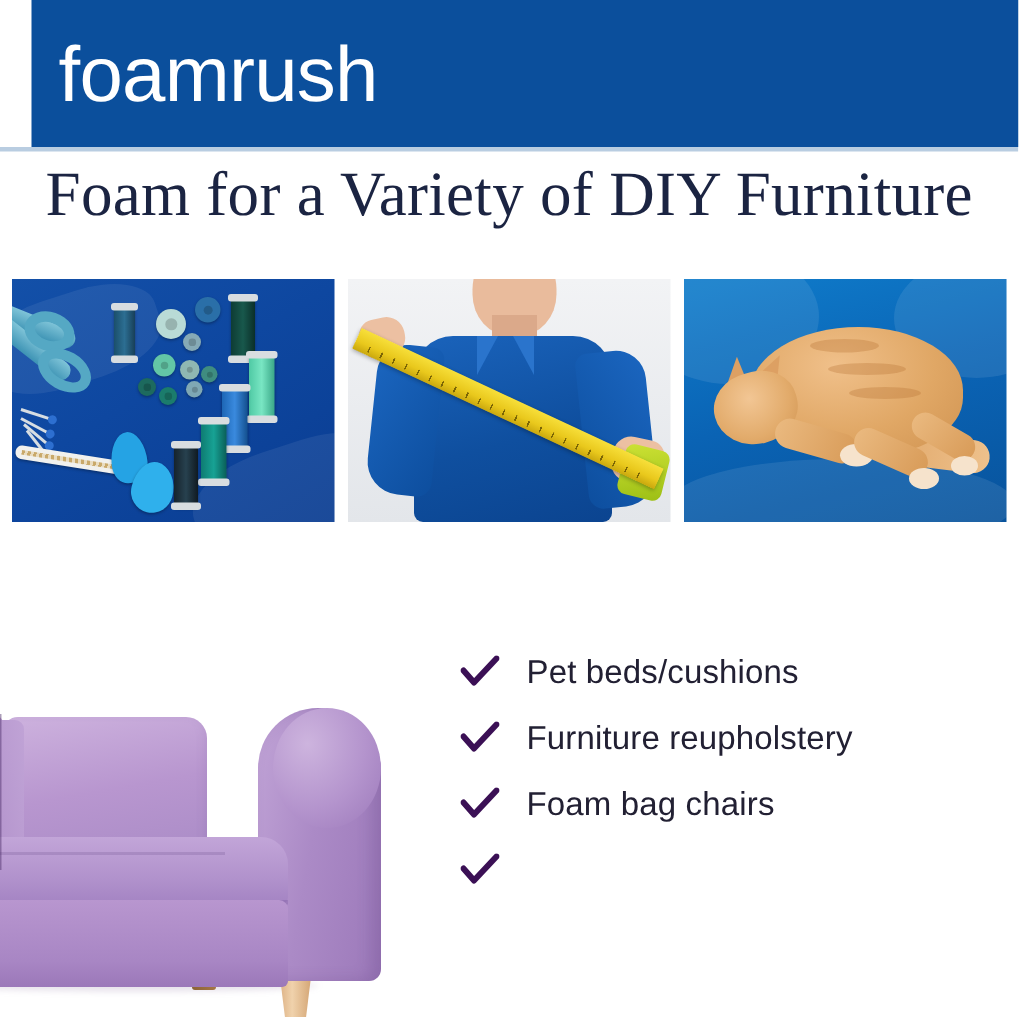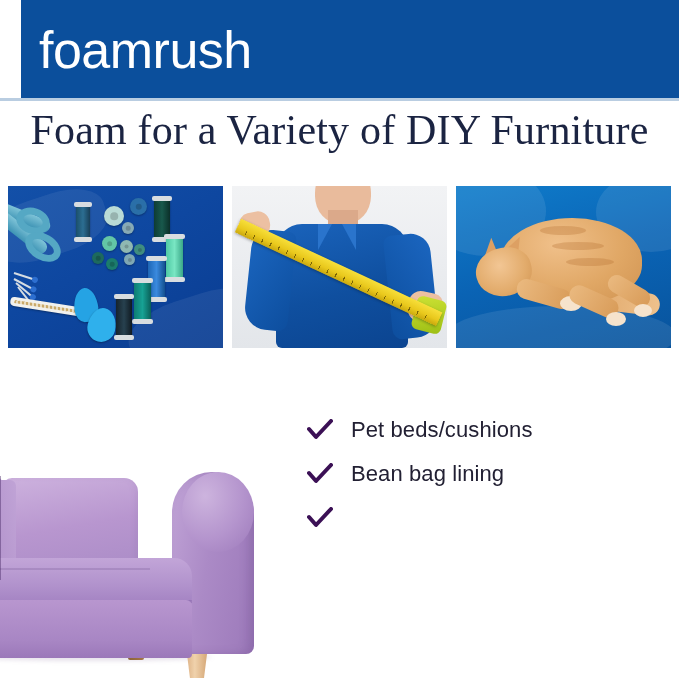--- a/index.html
+++ b/index.html
@@ -250,21 +250,21 @@
     transform: rotate(7deg);
   }
   .cat-stripe {
     position:absolute; background: rgba(180,110,45,.3);
     border-radius:50%;
   }
 
   
   .benefits {
     position:absolute;
-    left:305px; top:410px;
+    left:305px; top:428px;
     width:370px;
   }
   .benefit-row {
     display:flex;
     align-items:center;
     height:40px;
     margin-bottom:4px;
   }
   .check-icon {
     width:30px;
@@ -455,29 +455,37 @@
 
     <div class="benefit-row">
       <span class="check-icon">
         <svg width="26" height="22" viewBox="0 0 26 22" aria-hidden="true">
           <path d="M2 10 L9 18 L24 2" stroke="#3b1055" stroke-width="4" fill="none" stroke-linecap="round" stroke-linejoin="round"></path>
         </svg>
       </span>
       <span class="benefit-text">Pet beds/cushions</span>
     </div>
 
-
-
     <div class="benefit-row">
       <span class="check-icon">
         <svg width="26" height="22" viewBox="0 0 26 22" aria-hidden="true">
           <path d="M2 10 L9 18 L24 2" stroke="#3b1055" stroke-width="4" fill="none" stroke-linecap="round" stroke-linejoin="round"></path>
         </svg>
       </span>
-      <span class="benefit-text">Bean bag lining</span>
+      <span class="benefit-text">Furniture reupholstery</span>
+    </div>
+
+
+    <div class="benefit-row">
+      <span class="check-icon">
+        <svg width="26" height="22" viewBox="0 0 26 22" aria-hidden="true">
+          <path d="M2 10 L9 18 L24 2" stroke="#3b1055" stroke-width="4" fill="none" stroke-linecap="round" stroke-linejoin="round"></path>
+        </svg>
+      </span>
+      <span class="benefit-text">Foam bag chairs</span>
     </div>
 
     <div class="benefit-row">
       <span class="check-icon">
         <svg width="26" height="22" viewBox="0 0 26 22" aria-hidden="true">
           <path d="M2 10 L9 18 L24 2" stroke="#3b1055" stroke-width="4" fill="none" stroke-linecap="round" stroke-linejoin="round"></path>
         </svg>
       </span>
     </div>
   </div>

